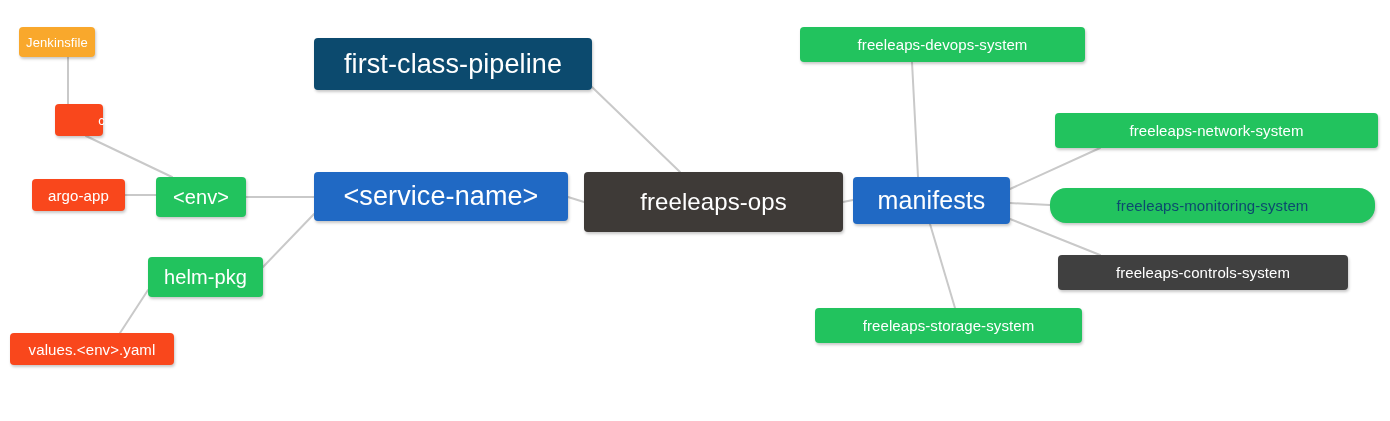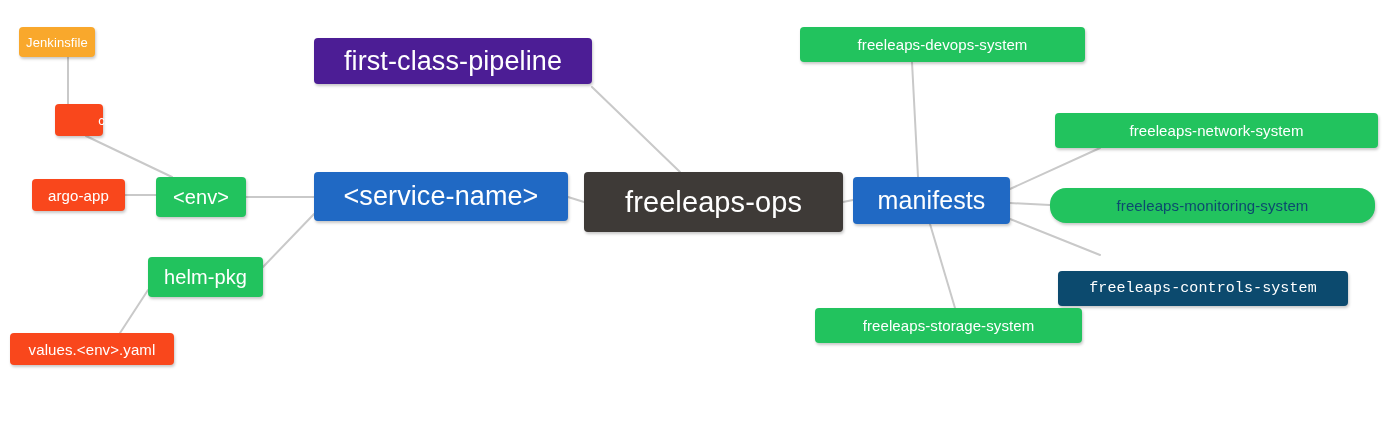--- a/index.html
+++ b/index.html
@@ -33,21 +33,21 @@
     border-radius: 4px;
     color: #ffffff;
     font-family: "Liberation Sans", sans-serif;
     font-weight: 400;
     line-height: 1;
     white-space: nowrap;
     box-shadow: 1px 2px 3px rgba(0,0,0,0.22);
     text-align: center;
     letter-spacing: 0.1px;
   }
-  .lv-root  { font-size: 29px; }
+  .lv-root  { font-size: 24px; }
   .lv-1-big { font-size: 27px; }
   .lv-1     { font-size: 25px; text-align: center; }
   .lv-2     { font-size: 20px; }
   .lv-3     { font-size: 15px; }
   .lv-4     { font-size: 13px; }
 </style>
 </head>
 <body>
 
 <div id="canvas" style="width: 1390px; height: 421px; background: rgb(255, 255, 255);">
@@ -62,28 +62,28 @@
       <line x1="68" y1="104" x2="68" y2="57" stroke="#c9c9c9" stroke-width="2" stroke-linecap="round"></line>
       <line x1="148" y1="290" x2="120" y2="333" stroke="#c9c9c9" stroke-width="2" stroke-linecap="round"></line>
       <line x1="918" y1="177" x2="912" y2="62" stroke="#c9c9c9" stroke-width="2" stroke-linecap="round"></line>
       <line x1="1010" y1="189" x2="1100" y2="148" stroke="#c9c9c9" stroke-width="2" stroke-linecap="round"></line>
       <line x1="1010" y1="203" x2="1050" y2="205" stroke="#c9c9c9" stroke-width="2" stroke-linecap="round"></line>
       <line x1="1010" y1="219" x2="1100" y2="255" stroke="#c9c9c9" stroke-width="2" stroke-linecap="round"></line>
       <line x1="930" y1="224" x2="955" y2="308" stroke="#c9c9c9" stroke-width="2" stroke-linecap="round"></line>
     </svg>
   <div id="node-layer">
       <div class="node lv-root" style="left: 584px; top: 172px; width: 259px; height: 60px; background: rgb(62, 58, 55); color: rgb(255, 255, 255);">freeleaps-ops</div>
-      <div class="node lv-1-big" style="left: 314px; top: 38px; width: 278px; height: 46px; background: #4c1d95; color: rgb(255, 255, 255);">first-class-pipeline</div>
+      <div class="node lv-1-big" style="left: 314px; top: 38px; width: 278px; height: 52px; background: #0c4a6e; color: rgb(255, 255, 255);">first-class-pipeline</div>
       <div class="node lv-1-big" style="left: 314px; top: 172px; width: 254px; height: 49px; background: rgb(32, 105, 196); color: rgb(255, 255, 255);">&lt;service-name&gt;</div>
       <div class="node lv-1" style="left: 853px; top: 177px; width: 157px; height: 47px; background: rgb(32, 105, 196); color: rgb(255, 255, 255);">manifests</div>
       <div class="node lv-2" style="left: 156px; top: 177px; width: 90px; height: 40px; background: rgb(34, 195, 94); color: rgb(255, 255, 255);">&lt;env&gt;</div>
       <div class="node lv-2" style="left: 148px; top: 257px; width: 115px; height: 40px; background: rgb(34, 195, 94); color: rgb(255, 255, 255);">helm-pkg</div>
       <div class="node lv-4" style="left: 19px; top: 27px; width: 76px; height: 30px; background: rgb(249, 168, 44); color: rgb(255, 255, 255);">Jenkinsfile</div>
       <div class="node lv-4" style="left: 55px; top: 104px; width: 31px; height: 32px; background: rgb(249, 71, 28); color: rgb(255, 255, 255); padding-left: 48px;">ci</div>
       <div class="node lv-3" style="left: 32px; top: 179px; width: 93px; height: 32px; background: rgb(249, 71, 28); color: rgb(255, 255, 255);">argo-app</div>
       <div class="node lv-3" style="left: 10px; top: 333px; width: 164px; height: 32px; background: rgb(249, 71, 28); color: rgb(255, 255, 255);">values.&lt;env&gt;.yaml</div>
       <div class="node lv-3" style="left: 800px; top: 27px; width: 285px; height: 35px; background: rgb(34, 195, 94); color: rgb(255, 255, 255);">freeleaps-devops-system</div>
       <div class="node lv-3" style="left: 1055px; top: 113px; width: 323px; height: 35px; background: rgb(34, 195, 94); color: rgb(255, 255, 255);">freeleaps-network-system</div>
       <div class="node lv-3" style="left: 1050px; top: 188px; width: 325px; height: 35px; background: rgb(34, 195, 94); color: #0c4a6e; border-radius: 16px;">freeleaps-monitoring-system</div>
-      <div class="node lv-3" style="left: 1058px; top: 271px; width: 290px; height: 35px; background: #0c4a6e; color: rgb(255, 255, 255); font-family: Liberation Mono, monospace;">freeleaps-controls-system</div>
+      <div class="node lv-3" style="left: 1058px; top: 255px; width: 290px; height: 35px; background: #404040; color: rgb(255, 255, 255);">freeleaps-controls-system</div>
       <div class="node lv-3" style="left: 815px; top: 308px; width: 267px; height: 35px; background: rgb(34, 195, 94); color: rgb(255, 255, 255);">freeleaps-storage-system</div>
     </div>
 </div>
 
 </body></html>

